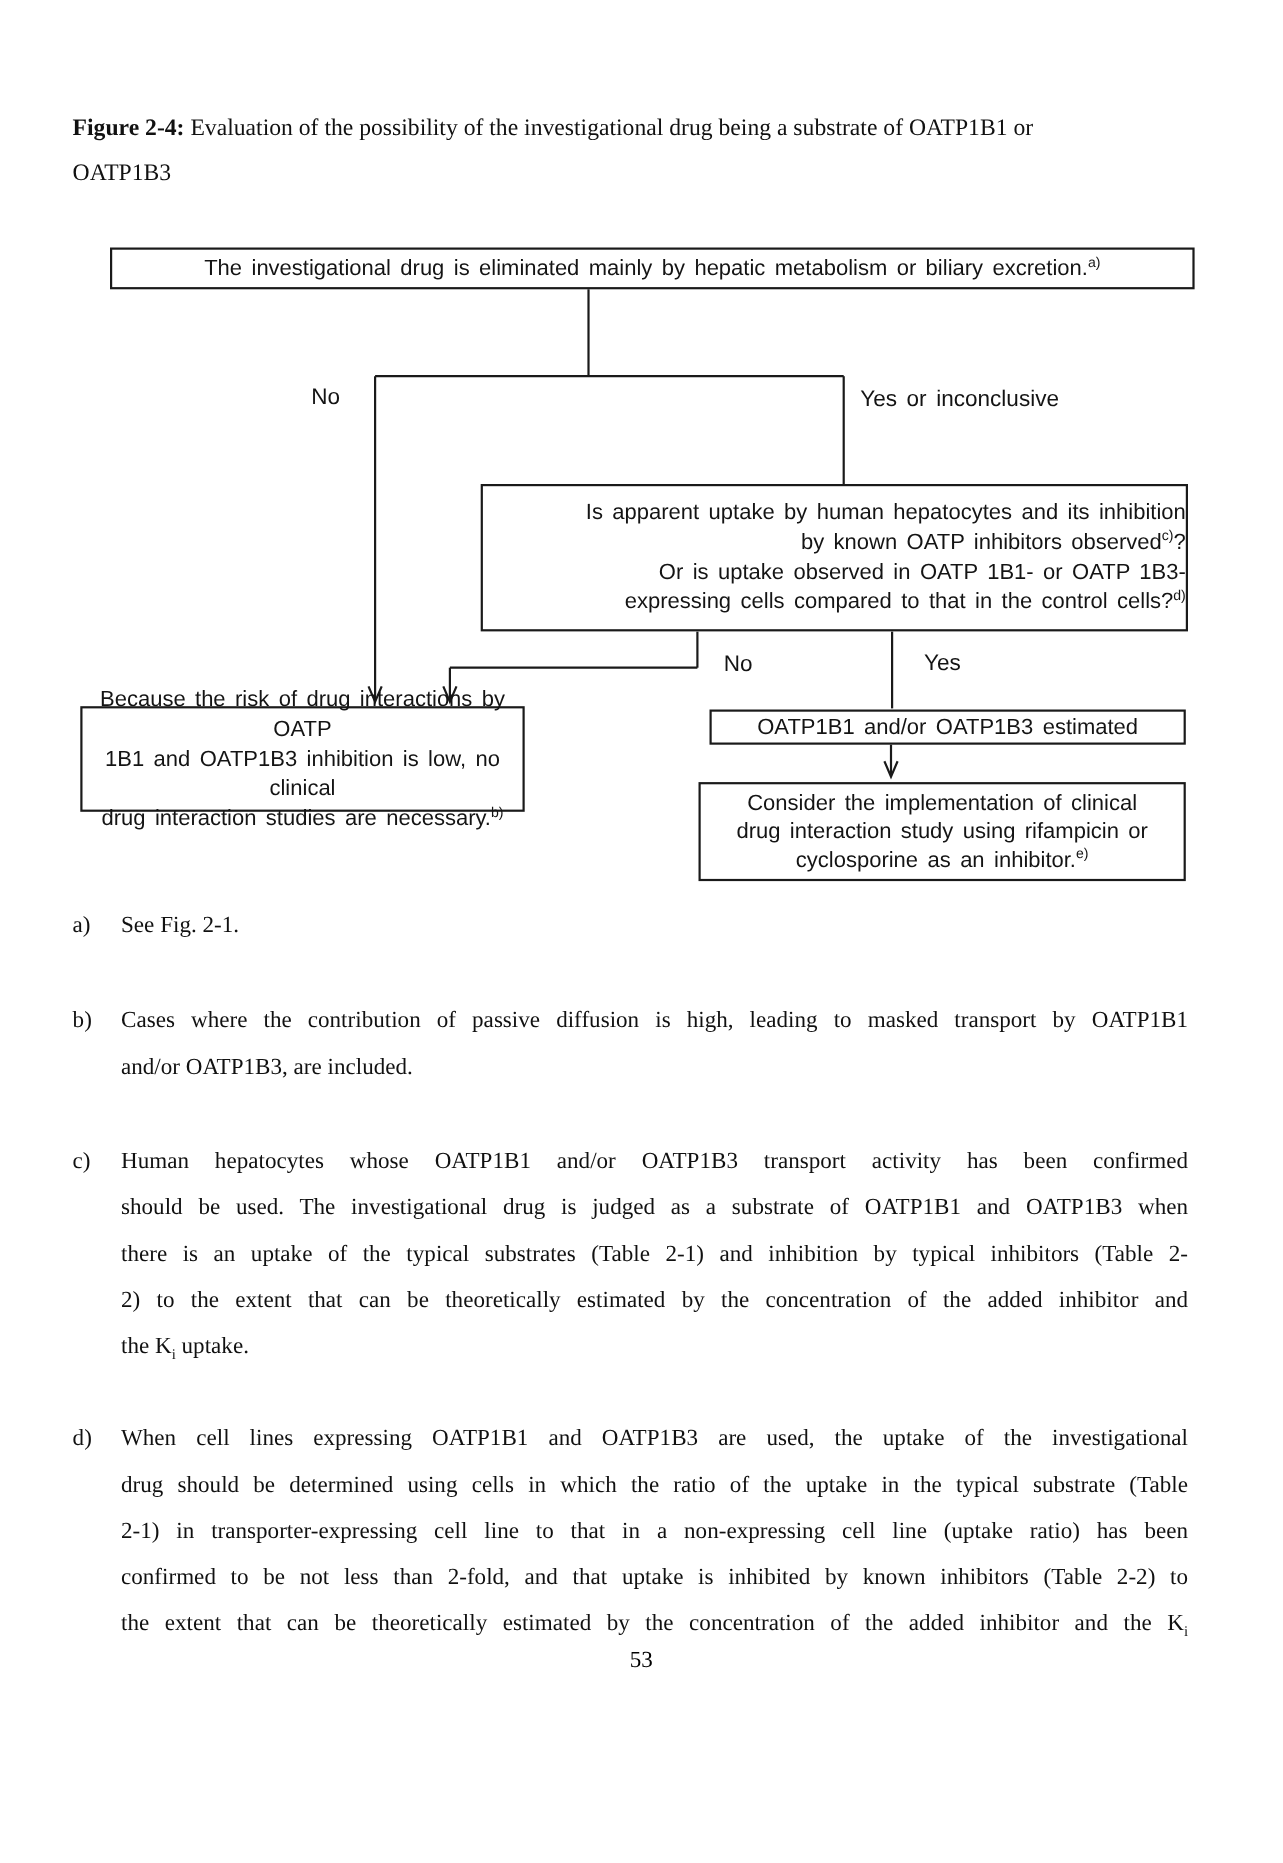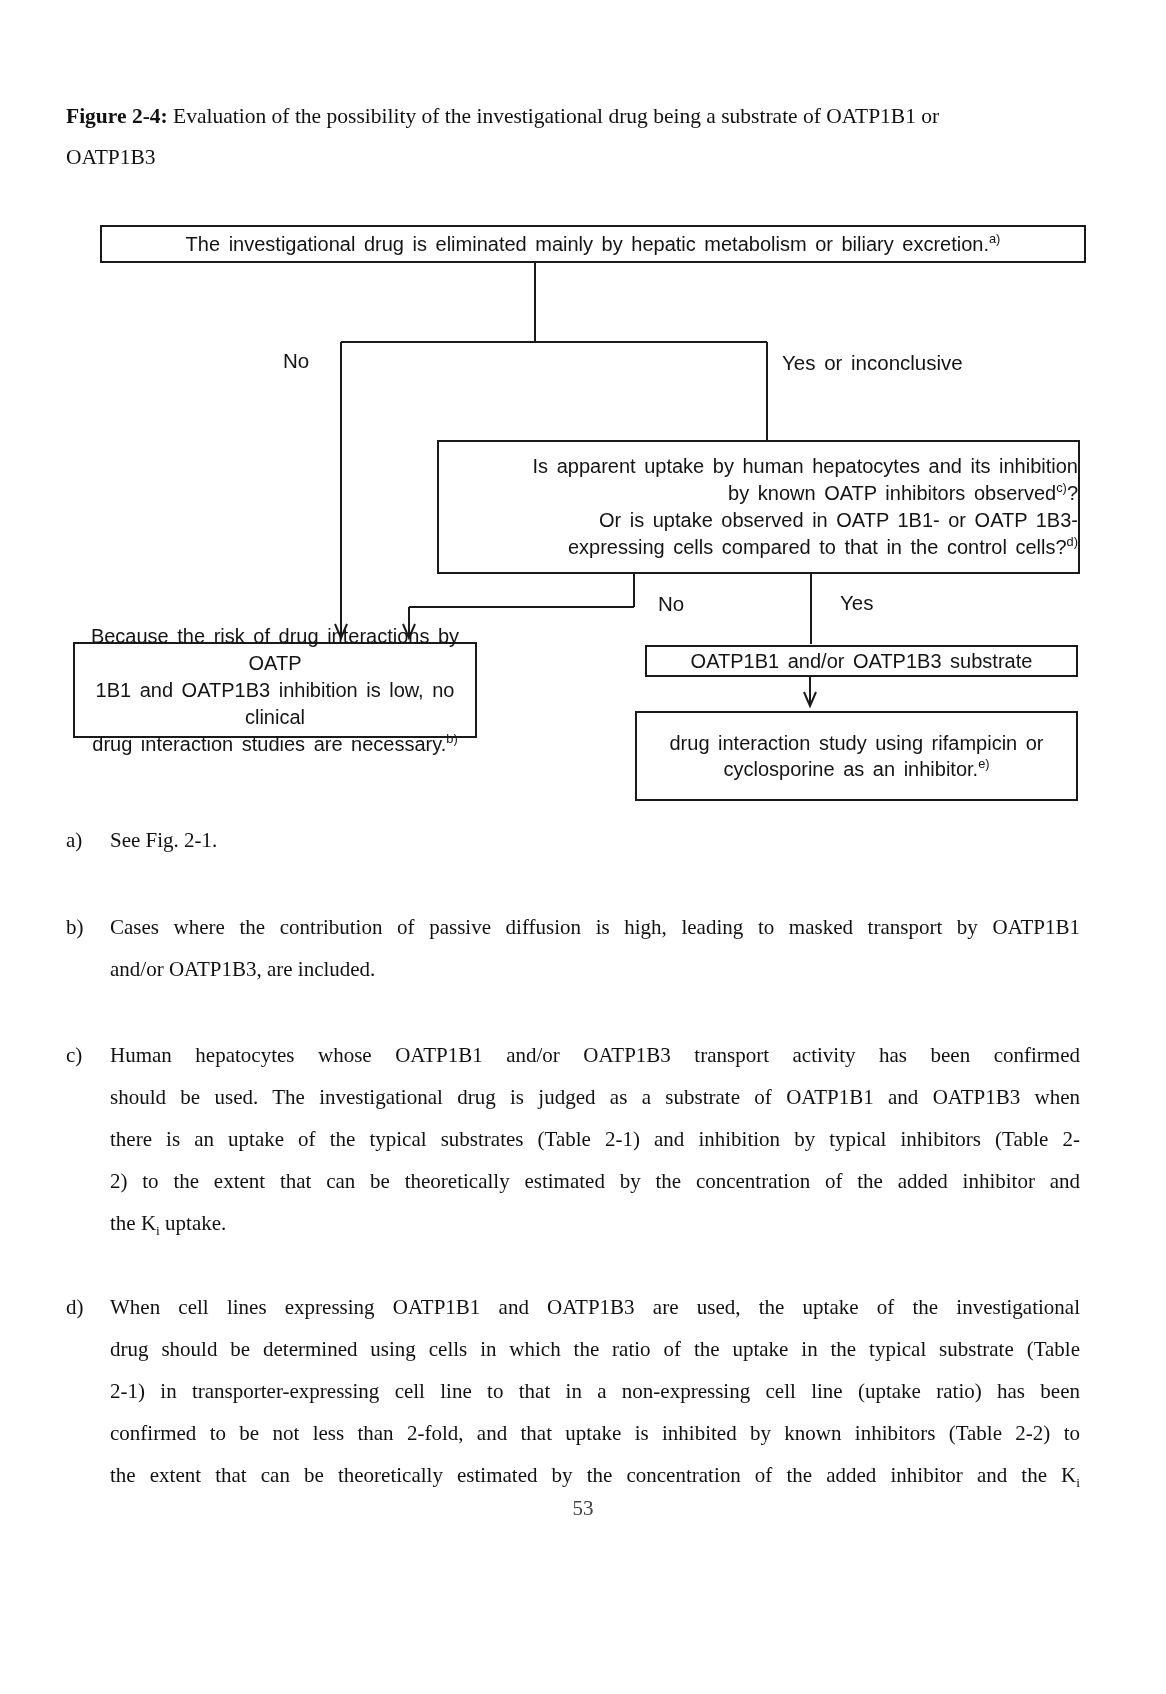--- a/index.html
+++ b/index.html
@@ -24,21 +24,21 @@
 
   
   .fn { position:absolute; left:66px; width:1014px; display:flex;
         font-family:"Liberation Serif", serif; font-size:21px; line-height:42px; color:#111; }
   .fn-label { width:44px; flex:none; }
   .fn-body { flex:1; min-width:0; }
   .jline { text-align:justify; text-align-last:justify; }
   .lline { text-align:left; }
 
   .pageno { position:absolute; left:0; top:1496px; width:1166px; text-align:center;
-            font-family:"Liberation Serif", serif; font-size:21px; color:#404040; }
+            font-family:"Liberation Serif", serif; font-size:21px; color:#000000; }
 </style>
 </head>
 <body>
 
 <div class="page">
 
   <div class="title">
     <div><b>Figure 2-4:</b><span> Evaluation of the possibility of the investigational drug being a substrate of OATP1B1 or</span></div>
     <div>OATP1B3</div>
   </div>
@@ -77,24 +77,25 @@
   <div class="fc-label" style="left:658px; top:592px;">No</div>
   <div class="fc-label" style="left:840px; top:591px;">Yes</div>
 
   <div class="fc-box" style="left:73px; top:642px; width:404px; height:96px;">
     <div class="ln">Because the risk of drug interactions by OATP</div>
     <div class="ln">1B1 and OATP1B3 inhibition is low, no clinical</div>
     <div class="ln"><span>drug interaction studies are necessary.</span><sup>b)</sup></div>
   </div>
 
   <div class="fc-box" style="left:645px; top:645px; width:433px; height:32px;">
-    <div class="ln">OATP1B1 and/or OATP1B3 substrate</div>
+    <div class="ln">OATP1B1 and/or OATP1B3 estimated</div>
   </div>
 
   <div class="fc-box" style="left:635px; top:711px; width:443px; height:90px;">
+    <div class="ln" style="line-height:26px;">Consider the implementation of clinical</div>
     <div class="ln" style="line-height:26px;">drug interaction study using rifampicin or</div>
     <div class="ln" style="line-height:26px;"><span>cyclosporine as an inhibitor.</span><sup>e)</sup></div>
   </div>
 
   <div class="fn" style="top:819px;">
     <div class="fn-label">a)</div>
     <div class="fn-body lline">See Fig. 2-1.</div>
   </div>
 
   <div class="fn" style="top:906px;">

